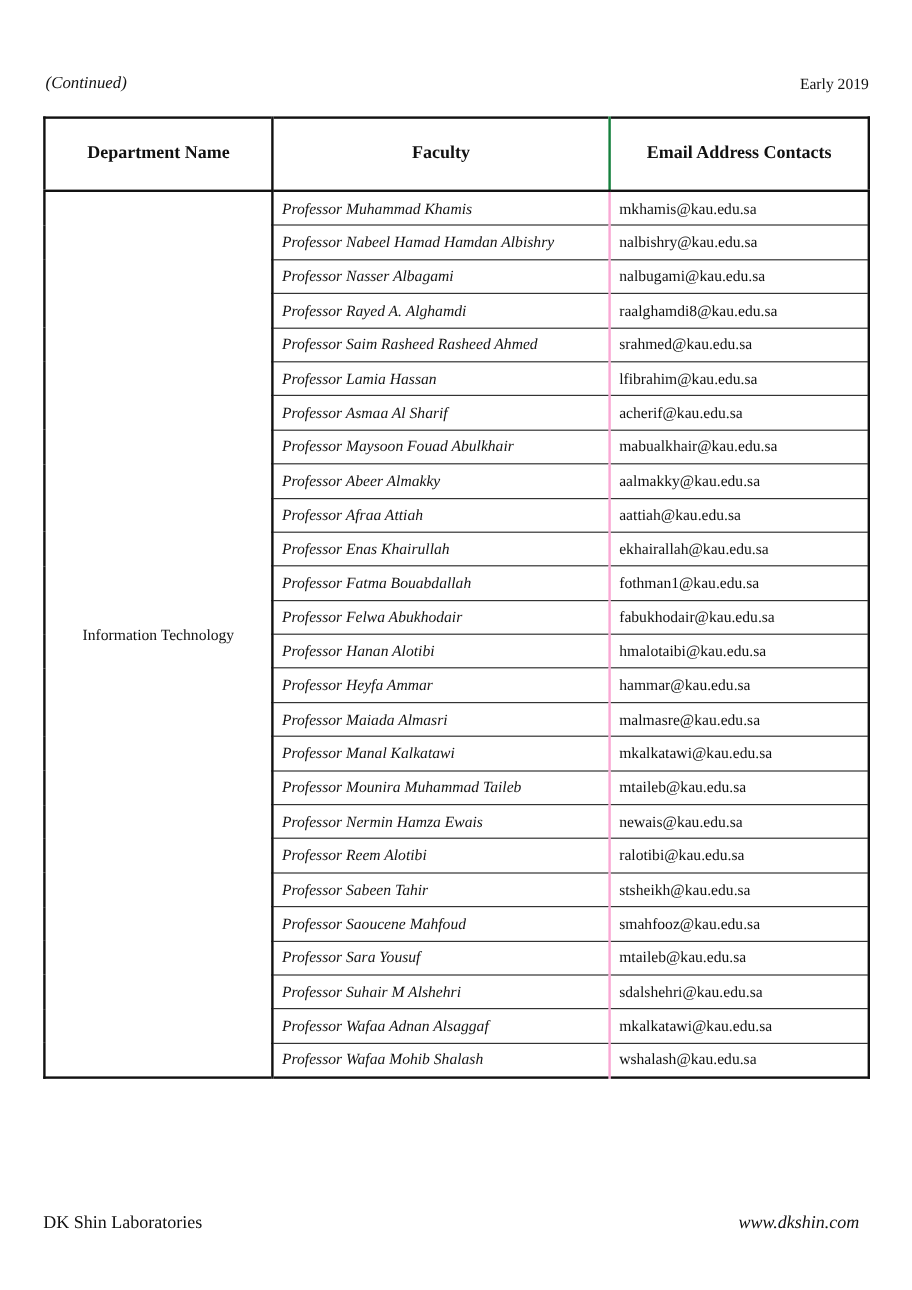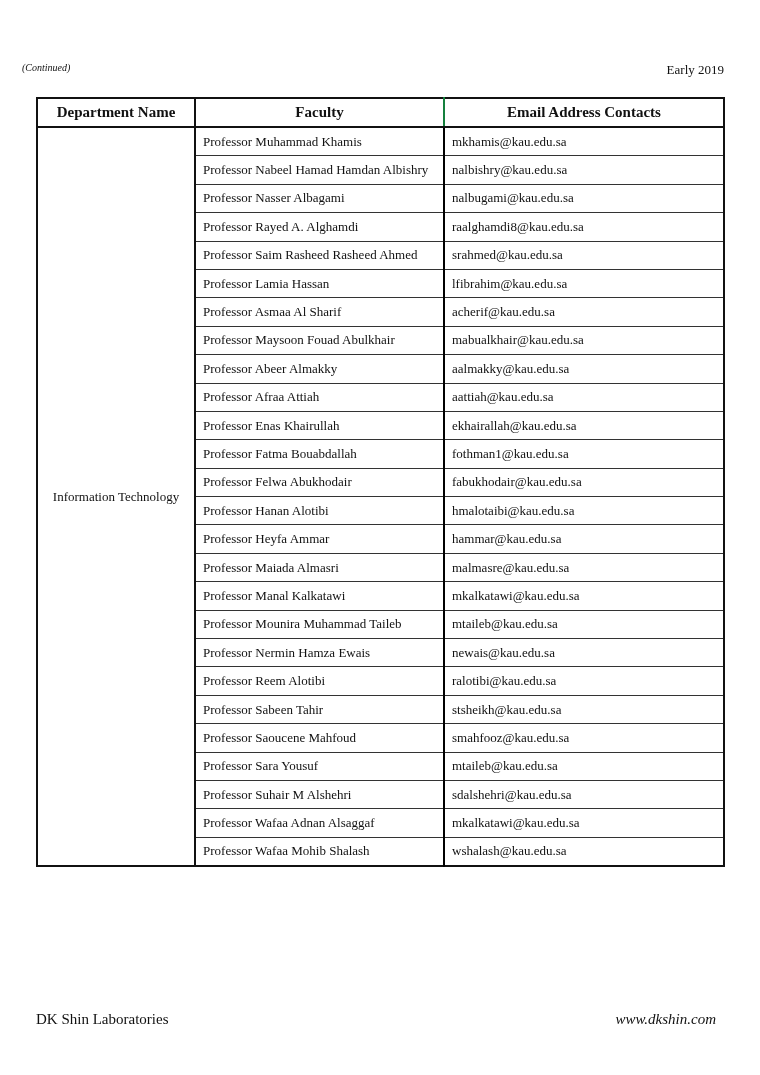--- a/index.html
+++ b/index.html
@@ -1,25 +1,25 @@
 <!DOCTYPE html>
 <html><head>
 <meta charset="utf-8">
 <style>
   html, body { margin:0; padding:0; background:#fff; }
   body { width:760px; height:1075px; position:relative; font-family:"Liberation Serif", serif; color:#111; overflow:hidden; }
-  .hdr-left { position:absolute; left:22px; top:62px; font-size:10px; font-style:italic;text-align:right; }
+  .hdr-left { position:absolute; left:38px; top:62px; font-size:14px; font-style:italic;text-align:right; }
   .hdr-right { position:absolute; right:36px; top:62px; font-size:13px; }
   table.fac { position:absolute; left:36px; top:97px; width:689px; border-collapse:collapse; border:2px solid #111; }
-  table.fac th { font-size:15px; font-weight:bold; height:23px; padding:2px; border:1px solid #111; border-bottom:2px solid #111; text-align:center; }
+  table.fac th { font-size:15px; font-weight:bold; height:23px; padding:18px; border:1px solid #111; border-bottom:2px solid #111; text-align:center; }
   table.fac td { font-size:13px; height:27.4px; padding:0 0 0 7px; border:1px solid #333; vertical-align:middle; white-space:nowrap; }
   table.fac td.dept { text-align:center; padding:0; border-right:2px solid #111; }
   table.fac th.c1 { width:152px; border-right:2px solid #111; }
   table.fac th.c2 { width:243px; border-right:2px solid #15803d; }
-  table.fac td.fac-cell { border-right:2px solid #000000; }
+  table.fac td.fac-cell { border-right:2px solid #f9a8d4;font-style:italic; }
   .ftr-left { position:absolute; left:36px; top:1011px; font-size:15px; }
   .ftr-right { position:absolute; right:44px; top:1011px; font-size:15px; font-style:italic;margin-left:28px; }
 </style>
 </head>
 <body>
 
 <div class="hdr-left">(Continued)</div>
 <div class="hdr-right">Early 2019</div>
 
 <table class="fac">

